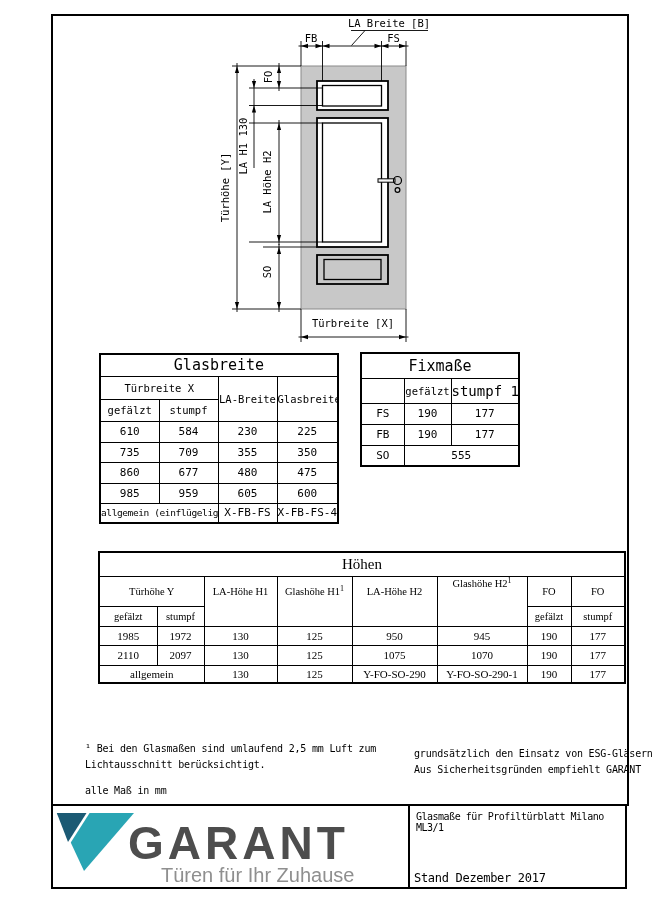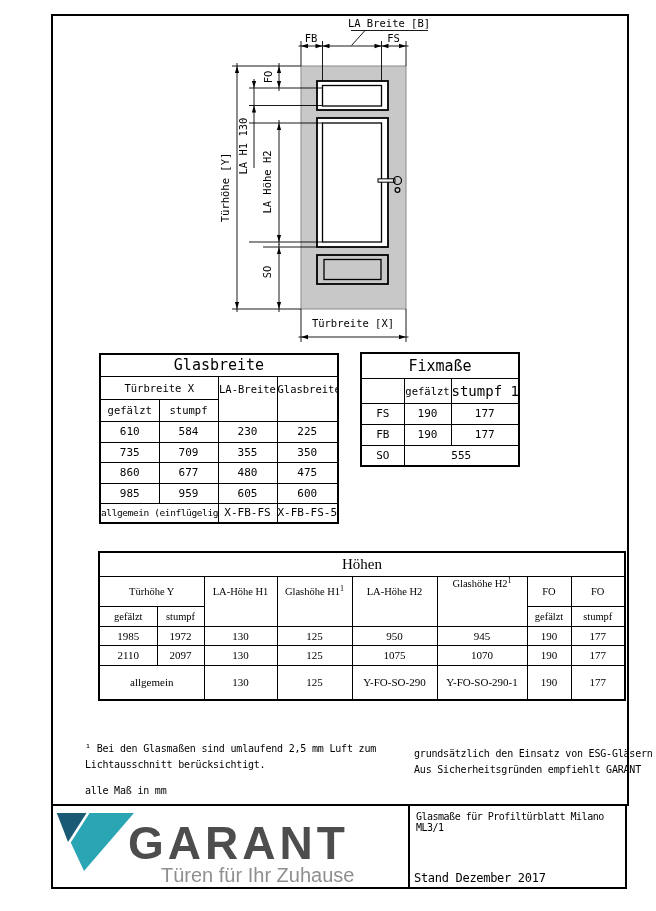--- a/index.html
+++ b/index.html
@@ -11,21 +11,21 @@
   
   .drawing{position:absolute;left:0;top:0;}
   svg text{font-family:"DejaVu Sans Mono",monospace;font-size:10.5px;fill:#000;}
   
   table{border-collapse:collapse;table-layout:fixed;position:absolute;background:#fff;
         border:2px solid #000;margin-left:32px;}
   td{border:1.5px solid #000;text-align:center;vertical-align:middle;
      font-size:11px;padding:0;white-space:nowrap;overflow:hidden;}
   td.title{font-size:15px;}
   td.hdr{font-size:10.5px;}
-  td.vtop{vertical-align:top;padding-top:6px;}
+  td.vtop{vertical-align:top;padding-top:16px;}
   td.tight{font-size:9.5px;letter-spacing:-0.4px;}
   sup{font-size:8px;line-height:0;}
   
   .note{position:absolute;font-size:10px;letter-spacing:-0.2px;line-height:15.5px;}
   
   .footerbox{position:absolute;left:51px;top:804px;width:572px;height:81px;
              border:2px solid #000;display:flex;}
   .footerbox .left{position:relative;width:355px;border-right:2px solid #000;}
   .footerbox .right{position:relative;flex:1;}
   .brand{position:absolute;left:128px;top:816px;font-family:"Liberation Sans",sans-serif;
@@ -159,21 +159,21 @@
     </tr>
     <tr style="height:20px">
       <td>985</td>
       <td>959</td>
       <td>605</td>
       <td>600</td>
     </tr>
     <tr style="height:20px">
       <td class="tight" colspan="2">allgemein (einflügelig)</td>
       <td>X-FB-FS</td>
-      <td>X-FB-FS-5</td>
+      <td>X-FB-FS-4</td>
     </tr>
   </tbody>
     </table>
 
   <table style="left:328px;top:352px;width:158px;">
     <colgroup>
         <col style="width:43px">
         <col style="width:47px">
         <col style="width:68px">
       </colgroup>
@@ -246,21 +246,21 @@
     <tr style="height:20px">
       <td>2110</td>
       <td>2097</td>
       <td>130</td>
       <td>125</td>
       <td>1075</td>
       <td>1070</td>
       <td>190</td>
       <td>177</td>
     </tr>
-    <tr style="height:35px">
+    <tr style="height:18px">
       <td colspan="2">allgemein</td>
       <td>130</td>
       <td>125</td>
       <td>Y-FO-SO-290</td>
       <td>Y-FO-SO-290-1</td>
       <td>190</td>
       <td>177</td>
     </tr>
   </tbody>
     </table>

